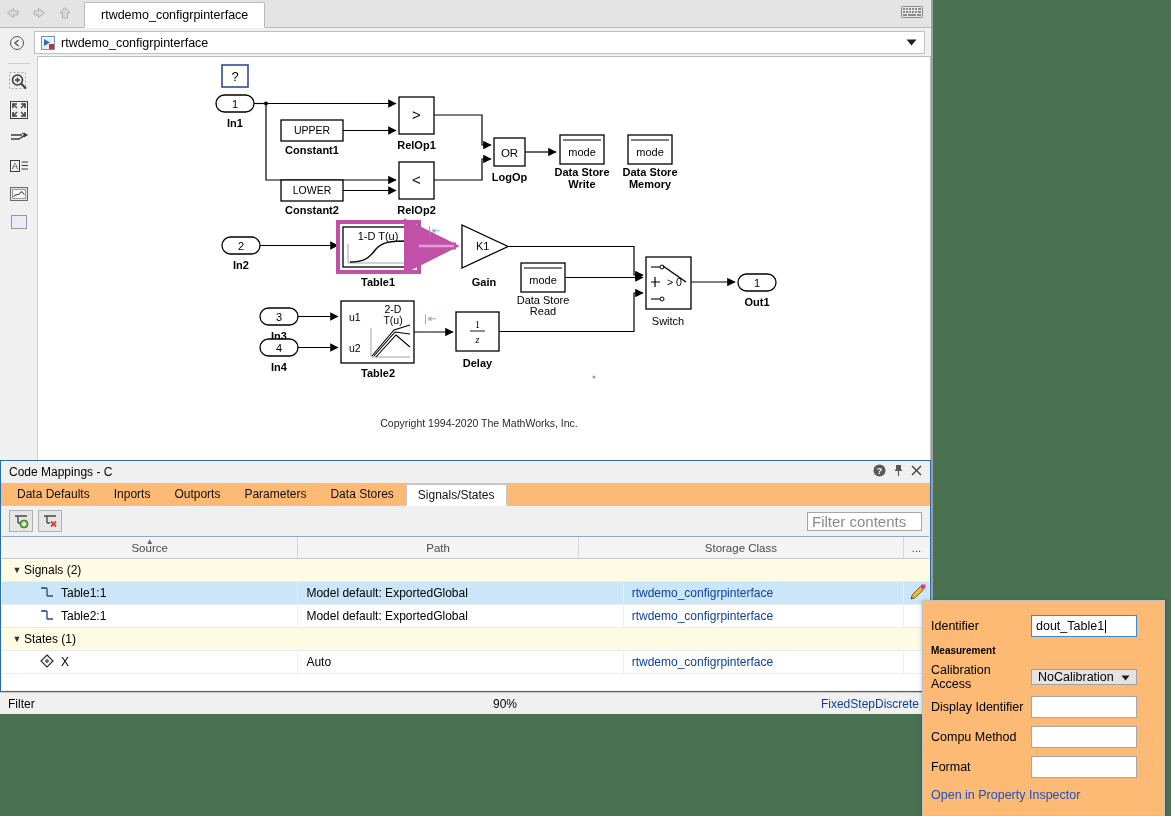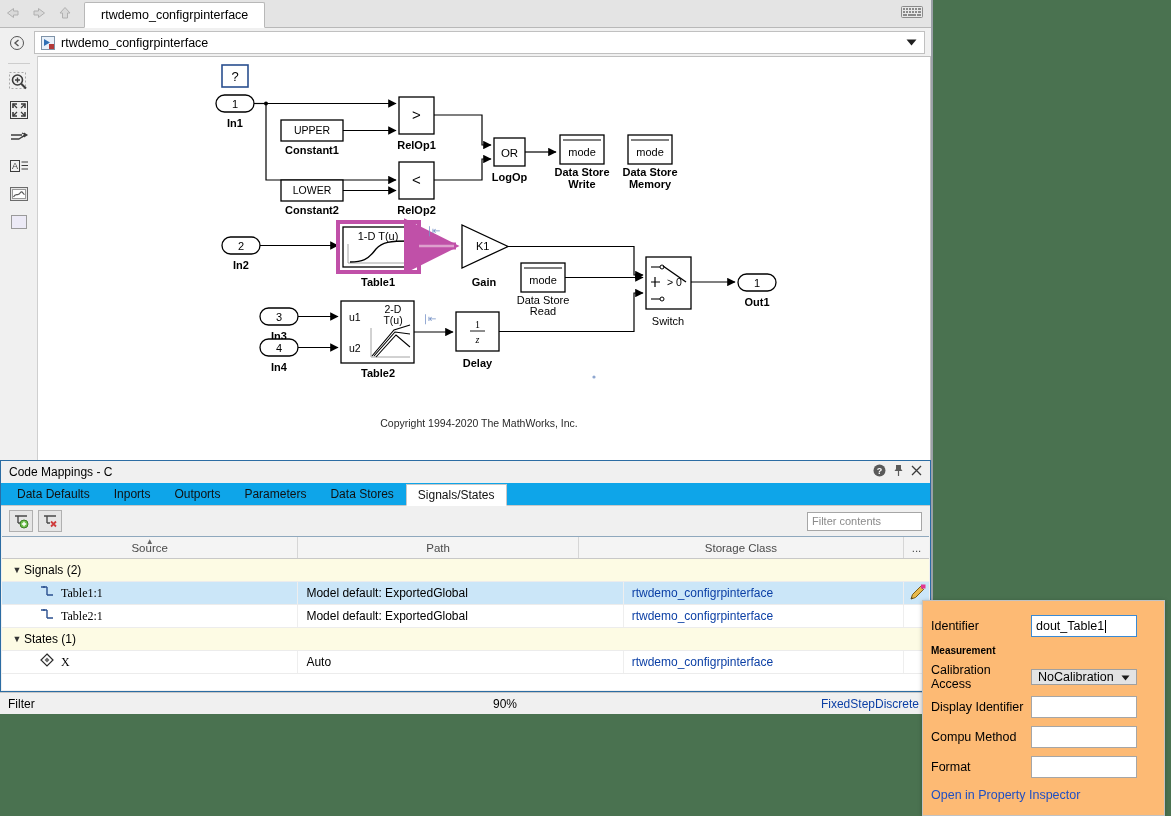--- a/index.html
+++ b/index.html
@@ -128,21 +128,21 @@
     display: flex; align-items: center;
     padding-left: 8px;
     font-size: 12px;
     background: #f0f0f0;
   }
   #cm-title-text { flex: 1; }
   #cm-title-btns { display:flex; align-items:center; gap:8px; padding-right:8px; }
   #cm-tabs {
     height: 23px; flex: 0 0 23px;
     display: flex; align-items: flex-end;
-    background: #0ea5e9;
+    background: #fdba74;
     border-bottom: 1px solid #c8c8c8;
     padding-left: 4px;
   }
   .cm-tab {
     height: 22px; padding: 0 11px;
     display: flex; align-items: center;
     font-size: 12px;
     border: 1px solid transparent;
     color: #111;
   }
@@ -164,21 +164,21 @@
     background: #e6e6e6;
     display: flex; align-items:center; justify-content:center;
     margin-right: 5px;
   }
   #filter-box {
     margin-left: auto;
     width: 115px; height: 19px;
     background: #fff; border: 1px solid #a6a6a6;
     display: flex; align-items: center;
     padding: 0 4px;
-    font-size: 11px; color: #8a8a8a;
+    font-size: 15px; color: #8a8a8a;
   }
 
   
   #cm-table-wrap {
     flex: 1;
     background: #fff;
     border-top: 1px solid #8fa8bd;
     overflow: hidden;
     margin: 0 1px 1px 1px;
     position: relative;
@@ -218,21 +218,21 @@
   .trow {
     display:flex;
     height: 23px;
     font-size: 12px;
     border-bottom: 1px solid #ececec;
     align-items: stretch;
     background: #fff;
   }
   .trow.sel { background: #cbe6f8; }
   .cell { display: flex; align-items: center; overflow:hidden; white-space:nowrap; }
-  .cell.c1 { width: 297px; padding-left: 38px; gap: 7px; border-right:1px solid #eeeeee;font-family:Liberation Serif, serif;}
+  .cell.c1 { width: 297px; padding-left: 38px; gap: 7px; border-right:1px solid #eeeeee;}
   .cell.c2 { width: 326px; padding-left: 8px; border-right:1px solid #eeeeee;}
   .cell.c3 { width: 281px; padding-left: 8px; color: #0b3fa5; border-right:1px solid #eeeeee;}
   .cell.c4 { width: 25px; justify-content:center; }
   .twisty { width: 14px; display:flex;align-items:center;justify-content:center; font-size:9px; color:#333;}
 
   
   #statusbar {
     position: absolute; left: 0; top: 692px;
     width: 931px; height: 22px;
     background: #f0f0f0;

